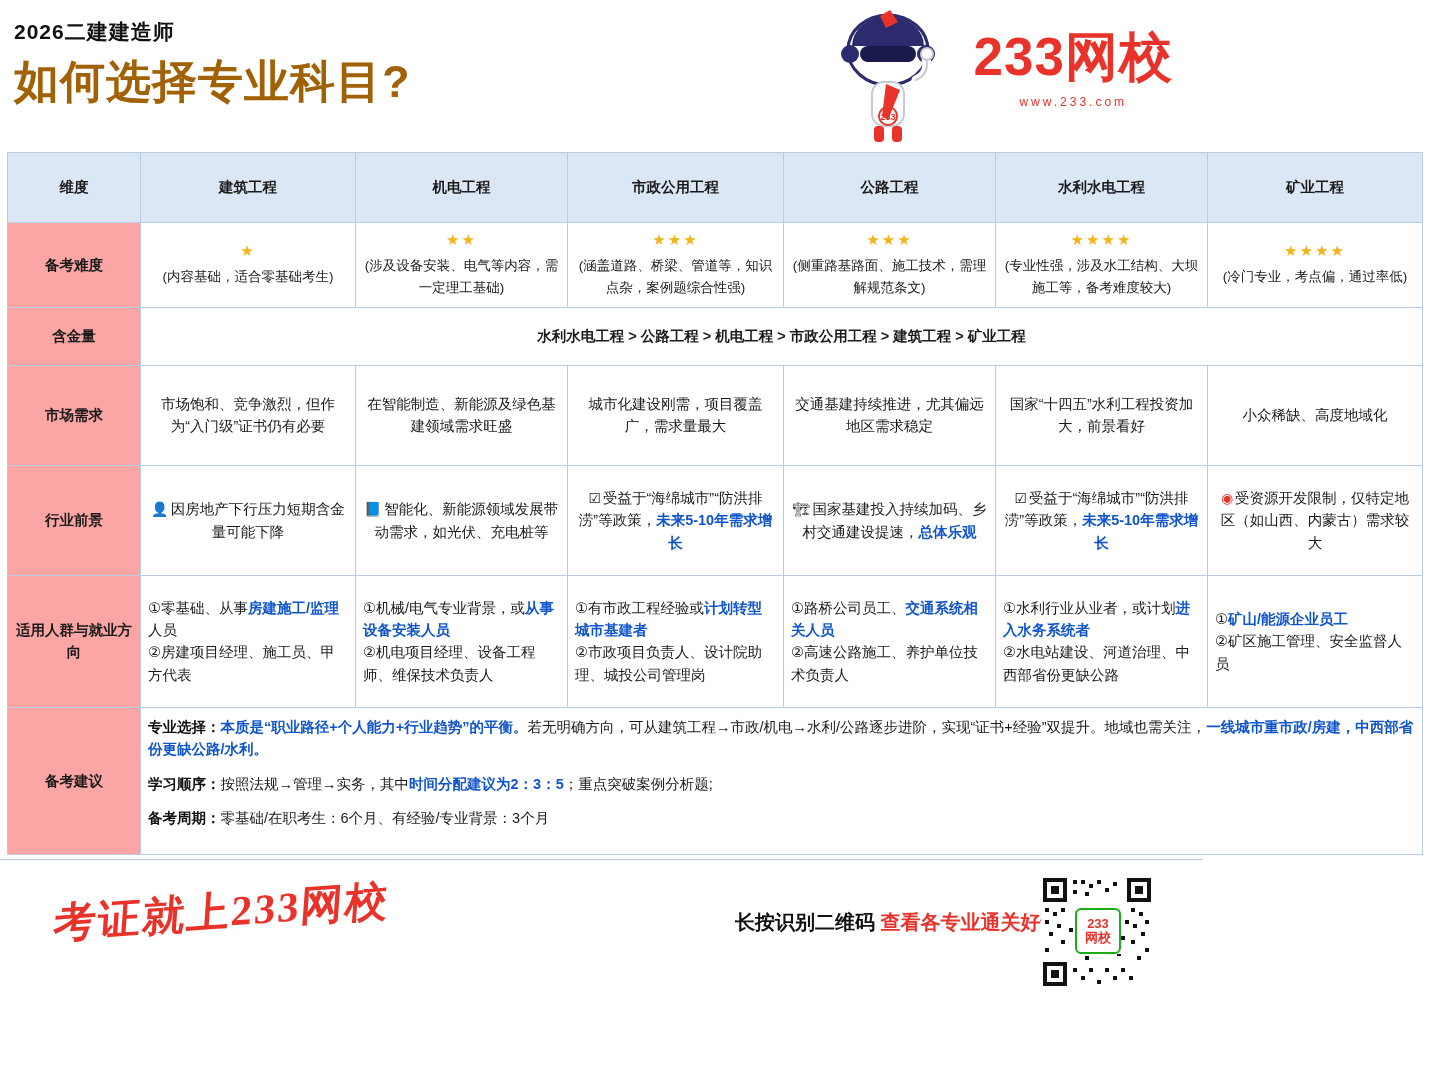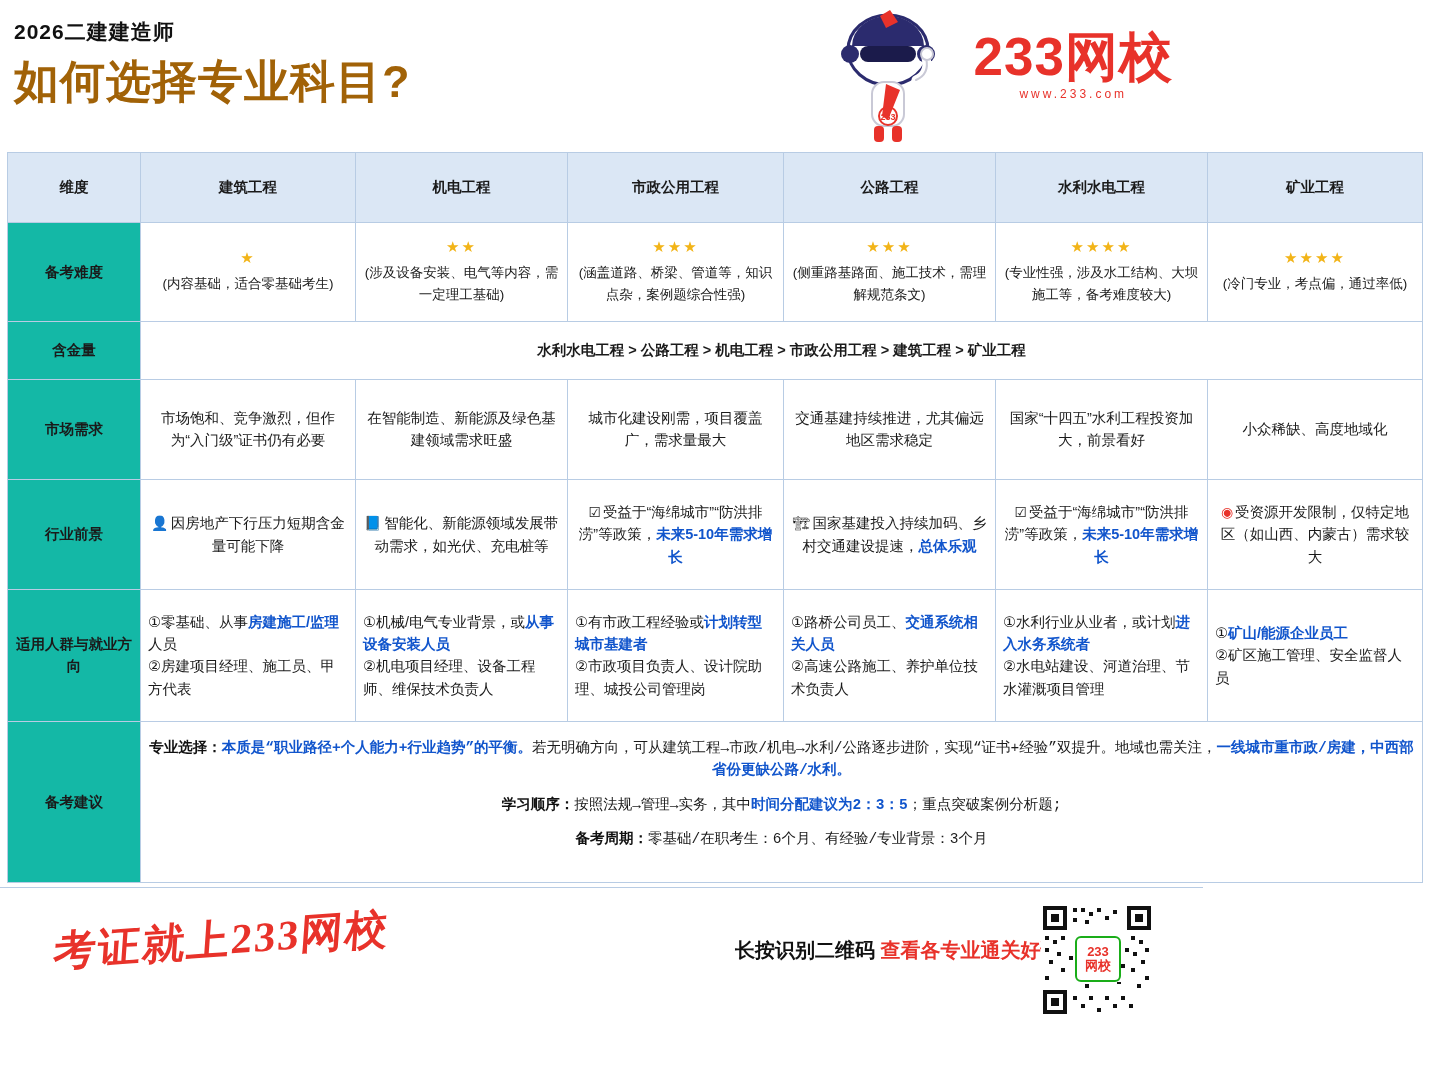--- a/index.html
+++ b/index.html
@@ -14,60 +14,60 @@
   .page { position: relative; width:1203px; height:1075px; }
 
   
   .header { position:relative; height:152px; padding: 18px 0 0 14px; }
   .subtitle { font-size: 21px; font-weight: bold; color:#111; letter-spacing:1px; }
   .maintitle { font-size: 45px; font-weight: bold; color:#a16207; margin-top:6px; letter-spacing:1px; }
 
   .brand { position:absolute; right:30px; top:30px; display:flex; align-items:center; }
   .brand-text { text-align:center; }
   .brand-233 { font-size:53px; font-weight:bold; color:#e8322a; letter-spacing:1px; line-height:1; }
-  .brand-url { font-size:12px; color:#e8322a; letter-spacing:3px; margin-top:4px; }
+  .brand-url { font-size:12px; color:#e8322a; letter-spacing:3px; margin-top:12px; }
 
   .mascot { position:absolute; right:255px; top:8px; width:120px; height:140px; }
 
   
   table.grid {
     width: 1415px; margin: 0 7px; border-collapse: collapse;
     table-layout: fixed;
   }
   table.grid td, table.grid th {
     border:1px solid #b8cce4;
     vertical-align: middle;
-    padding: 15px 7px;
+    padding: 8px 7px;
     font-size: 14.5px;
     line-height: 1.55;
     color:#1a1a1a;
   }
   thead th {
     background:#dbe7f5;
     font-size:17px;
     font-weight:bold;
     height:70px;
     text-align:center;
   }
   td.rowhead {
-    background:#14b8a6;
+    background:#fca5a5;
     font-weight:bold;
     text-align:center;
     font-size:16px;
     width:133px;
   }
   td.cell { text-align:center; }
   td.cell-left { text-align:left; }
   .stars { color:#f2b418; font-size:15px; letter-spacing:2px; line-height:1.2; display:block; margin-bottom:5px; }
   .small { font-size:13.5px; line-height:1.5; }
   .blue { color:#1155cc; font-weight:bold; }
   .value-line { text-align:center; color:#1155cc; font-weight:bold; font-size:15.5px; }
   .ico { font-size:14px; margin-right:2px; }
 
-  td.advice { text-align:center; padding:12px 14px; font-size:15px; line-height:1.9;font-family:Liberation Mono, monospace; }
+  td.advice { text-align:left; padding:12px 14px; font-size:15px; line-height:1.9; }
   .advice p { margin:0 0 12px 0; }
   .advice p:last-child { margin-bottom:16px; }
   .lbl { font-weight:bold; color:#111; }
 
   
   .footer { position:relative; height:145px; margin-top:4px; border-top:1px solid #b8cce4; }
   .slogan {
     position:absolute; left:55px; top:24px;
     font-size:42px; font-weight:bold; color:#e8322a;
     transform: skewX(-8deg) rotate(-4deg);
@@ -218,21 +218,21 @@
         <td class="cell-left">
           <div><span>①有市政工程经验或</span><span class="blue">计划转型城市基建者</span></div>
           <div>②市政项目负责人、设计院助理、城投公司管理岗</div>
         </td>
         <td class="cell-left">
           <div><span>①路桥公司员工、</span><span class="blue">交通系统相关人员</span></div>
           <div>②高速公路施工、养护单位技术负责人</div>
         </td>
         <td class="cell-left">
           <div><span>①水利行业从业者，或计划</span><span class="blue">进入水务系统者</span></div>
-          <div>②水电站建设、河道治理、节水灌溉项目管理</div>
+          <div>②水电站建设、河道治理、中西部省份更缺公路</div>
         </td>
         <td class="cell-left">
           <div><span>①</span><span class="blue">矿山/能源企业员工</span></div>
           <div>②矿区施工管理、安全监督人员</div>
         </td>
       </tr>
 
       <tr>
         <td class="rowhead">备考建议</td>
         <td class="advice" colspan="6">

